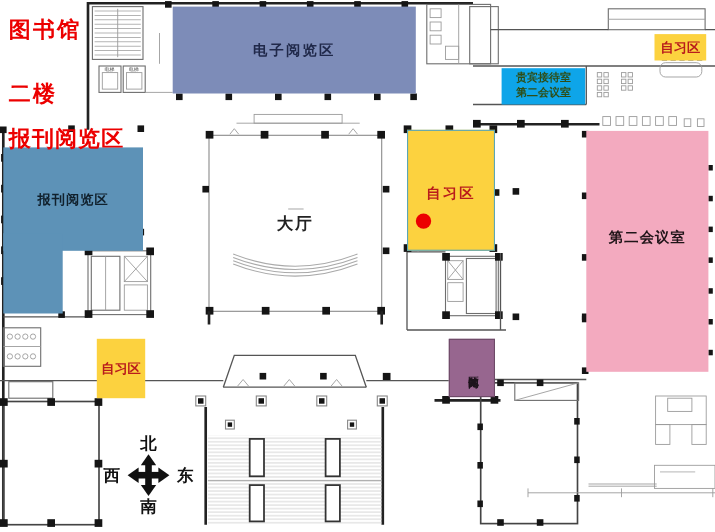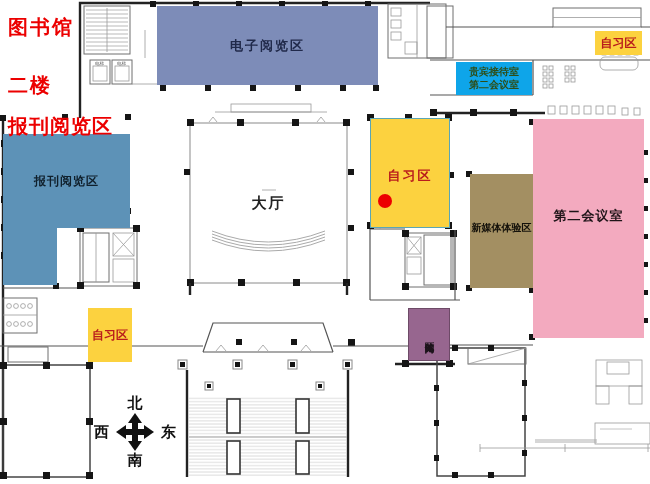--- a/index.html
+++ b/index.html
@@ -383,23 +383,20 @@
 
   <div class="zone z-study-bl">
     <span class="zlabel">自习区</span>
   </div>
 
   <div class="zone z-vip">
     <span class="zlabel">贵宾接待室</span>
     <span class="zlabel">第二会议室</span>
   </div>
 
-  <div class="zone z-media">
-    <span class="zlabel">新媒体体验区</span>
-  </div>
 
   <div class="zone z-meet">
     <span class="zlabel">第二会议室</span>
   </div>
 
   <div class="zone z-leisure">
     <span class="zlabel">休闲阅览区</span>
   </div>
 
   <div id="scan-marker"></div>

